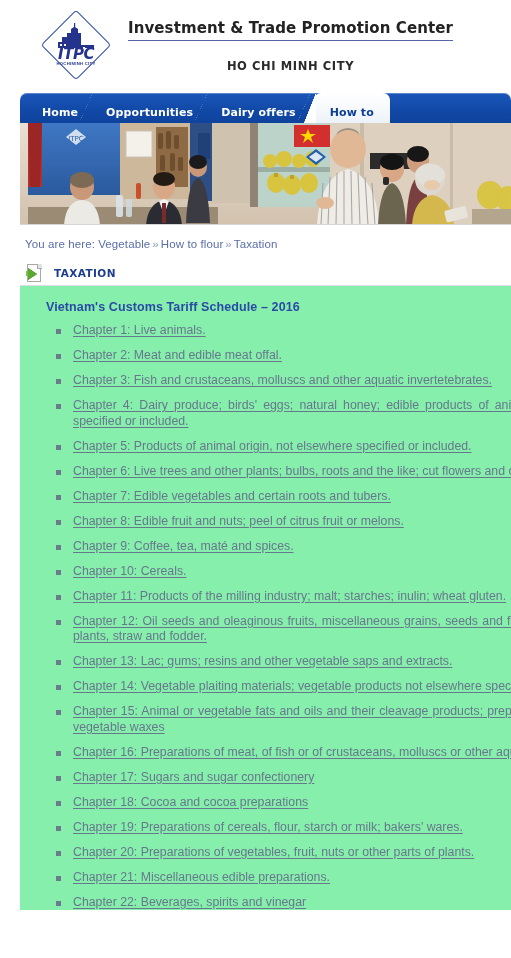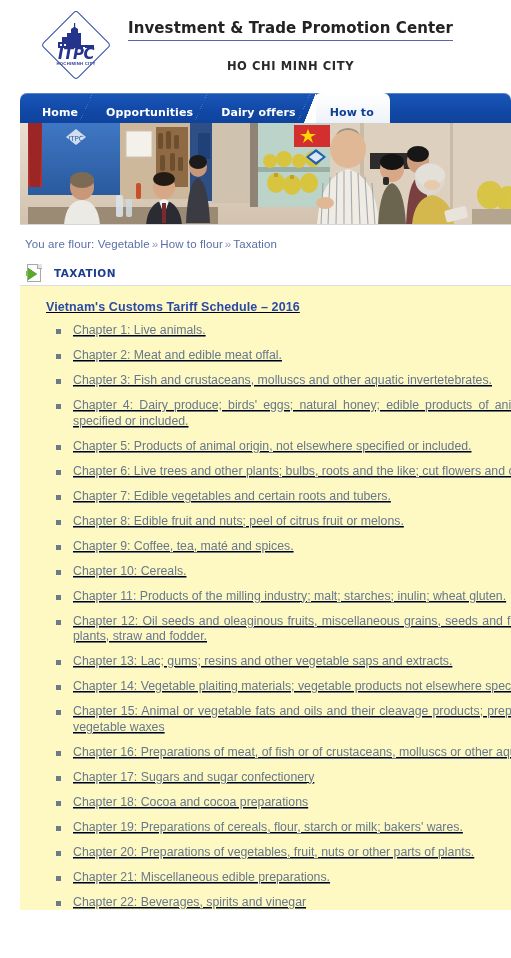--- a/index.html
+++ b/index.html
@@ -238,22 +238,21 @@
     font-size: 10.5px;
     font-weight: bold;
     color: #1c3d8f;
     letter-spacing: 0.4px;
   }
 
   
   .content {
     margin-left: 20px;
     padding: 14px 16px 0 14px;
-    background: #fef9c3;
-    text-decoration: underline;
+    background: #86efac;
   }
   .doc-heading {
     font-family: "Liberation Sans", sans-serif;
     font-size: 12.5px;
     font-weight: bold;
     color: #2b4aa8;
     margin: 0 0 9px 12px;
     letter-spacing: 0.1px;
   }
   ul.chapters {
@@ -451,21 +450,21 @@
           <ellipse cx="470" cy="72" rx="13" ry="14"></ellipse>
           <ellipse cx="488" cy="76" rx="12" ry="13"></ellipse>
         </g>
         <rect x="452" y="86" width="39" height="16" fill="#b4a58e"></rect>
       </svg>
     </div>
   </div>
 
   <div class="crumbwrap">
     <div class="crumb">
-      <span>You are flour:</span>
+      <span>You are here:</span>
       <a>Vegetable</a><span class="sep">»</span><a>How to flour</a><span class="sep">»</span><a>Taxation</a>
     </div>
   </div>
 
   <div class="secbar">
     <div class="doc-icon">
       <div class="pg"></div>
       <div class="fold"></div>
       <div class="arrowtail"></div>
       <div class="arrow"></div>

